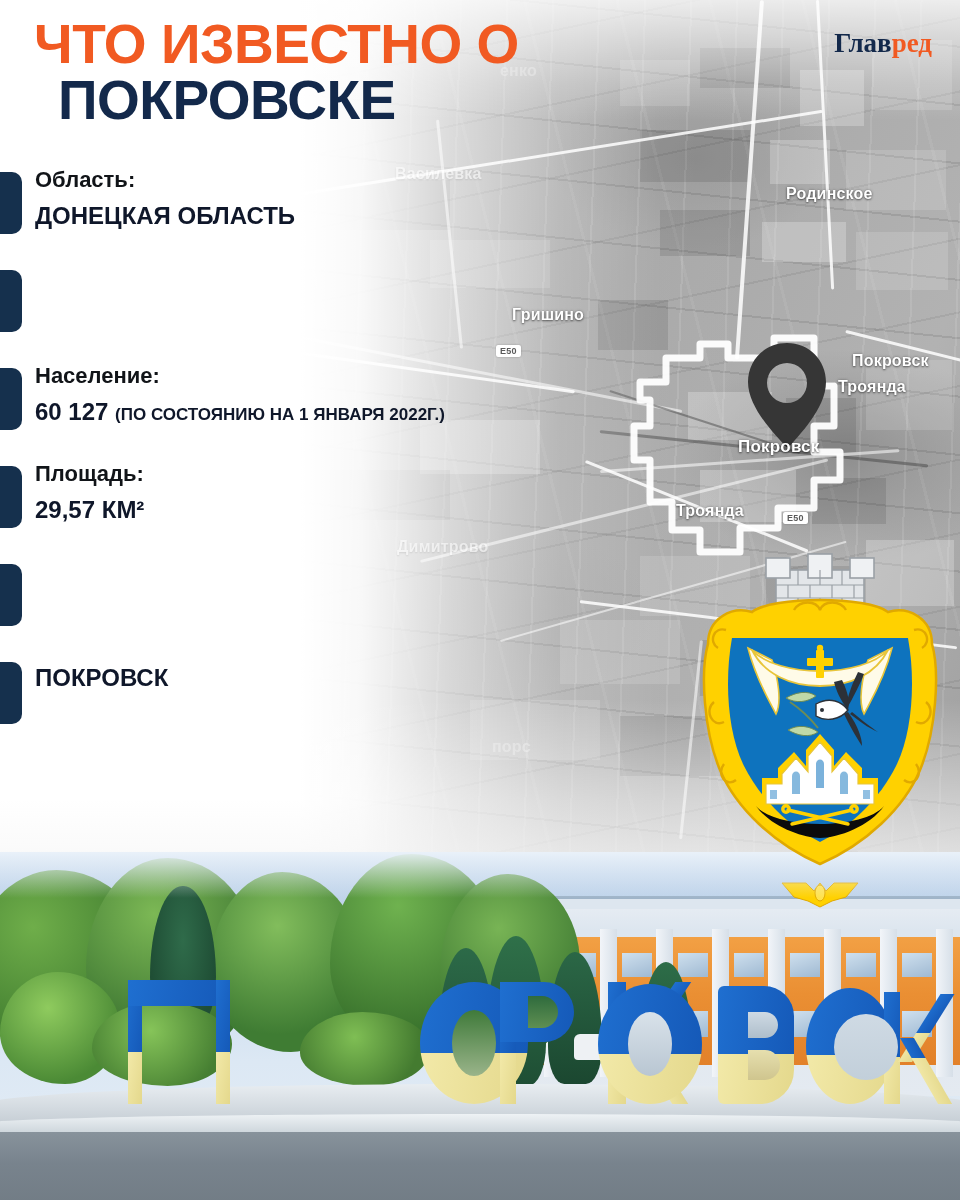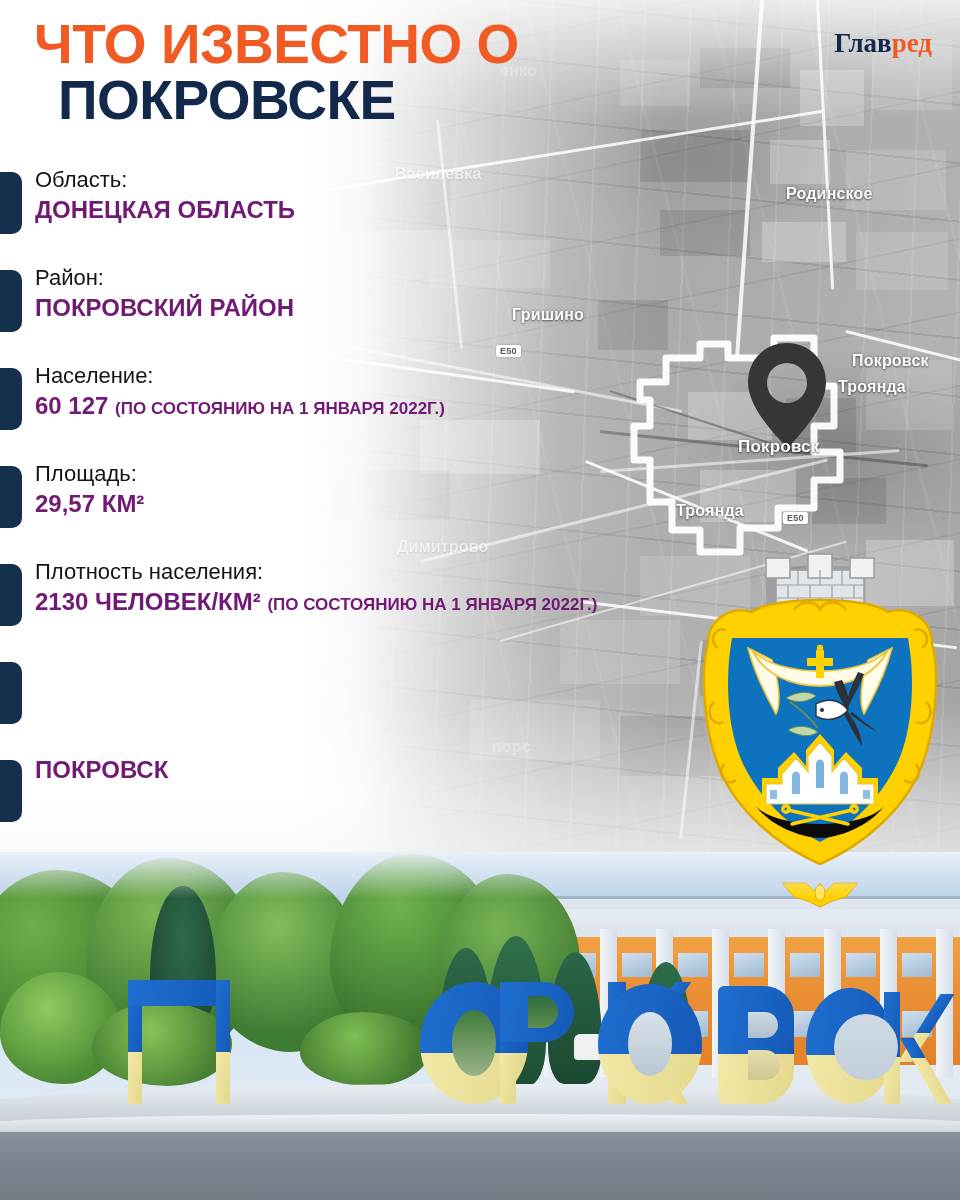--- a/index.html
+++ b/index.html
@@ -180,26 +180,26 @@
 
   
   .facts { position:absolute; left:0; top:166px; width:740px; z-index:20; }
   .fact { position:relative; height:98px; }
   .fact .tab {
     position:absolute; left:0; top:6px; width:22px; height:62px;
     background:#15304D; border-radius:0 10px 10px 0;
   }
   .fact .body { position:absolute; left:35px; top:0; }
   .fact .label {
-    color:#111418; font-size:22px; font-weight:400; line-height:1.25;
+    color:#111418; font-size:22px; font-weight:700; line-height:1.25;
     white-space:nowrap;
   }
   .fact .value {
-    color:#701a75; font-size:24px; font-weight:700; line-height:1.25;
-    white-space:nowrap; margin-top:1px;
+    color:#0f172a; font-size:24px; font-weight:700; line-height:1.25;
+    white-space:nowrap; margin-top:7px;
   }
   .fact .value .note { font-size:17px; font-weight:700; }
 </style>
 </head>
 <body>
 
 <div class="infographic">
 
   <div class="map-layer">
     <div class="map-base"></div>
@@ -531,24 +531,20 @@
     <div class="fact">
       <div class="tab"></div>
       <div class="body">
         <div class="label">Область:</div>
         <div class="value"><span>ДОНЕЦКАЯ ОБЛАСТЬ</span></div>
       </div>
     </div>
 
     <div class="fact">
       <div class="tab"></div>
-      <div class="body">
-        <div class="label">Район:</div>
-        <div class="value"><span>ПОКРОВСКИЙ РАЙОН</span></div>
-      </div>
     </div>
 
     <div class="fact">
       <div class="tab"></div>
       <div class="body">
         <div class="label">Население:</div>
         <div class="value">
           <span>60 127</span>
           <span class="note">(ПО СОСТОЯНИЮ НА 1 ЯНВАРЯ 2022Г.)</span>
         </div>
@@ -556,30 +552,20 @@
     </div>
 
     <div class="fact">
       <div class="tab"></div>
       <div class="body">
         <div class="label">Площадь:</div>
         <div class="value"><span>29,57 КМ²</span></div>
       </div>
     </div>
 
-    <div class="fact">
-      <div class="tab"></div>
-      <div class="body">
-        <div class="label">Плотность населения:</div>
-        <div class="value">
-          <span>2130 ЧЕЛОВЕК/КМ²</span>
-          <span class="note">(ПО СОСТОЯНИЮ НА 1 ЯНВАРЯ 2022Г.)</span>
-        </div>
-      </div>
-    </div>
 
     <div class="fact">
       <div class="tab"></div>
       <div class="body">
       </div>
     </div>
 
     <div class="fact">
       <div class="tab"></div>
       <div class="body">

